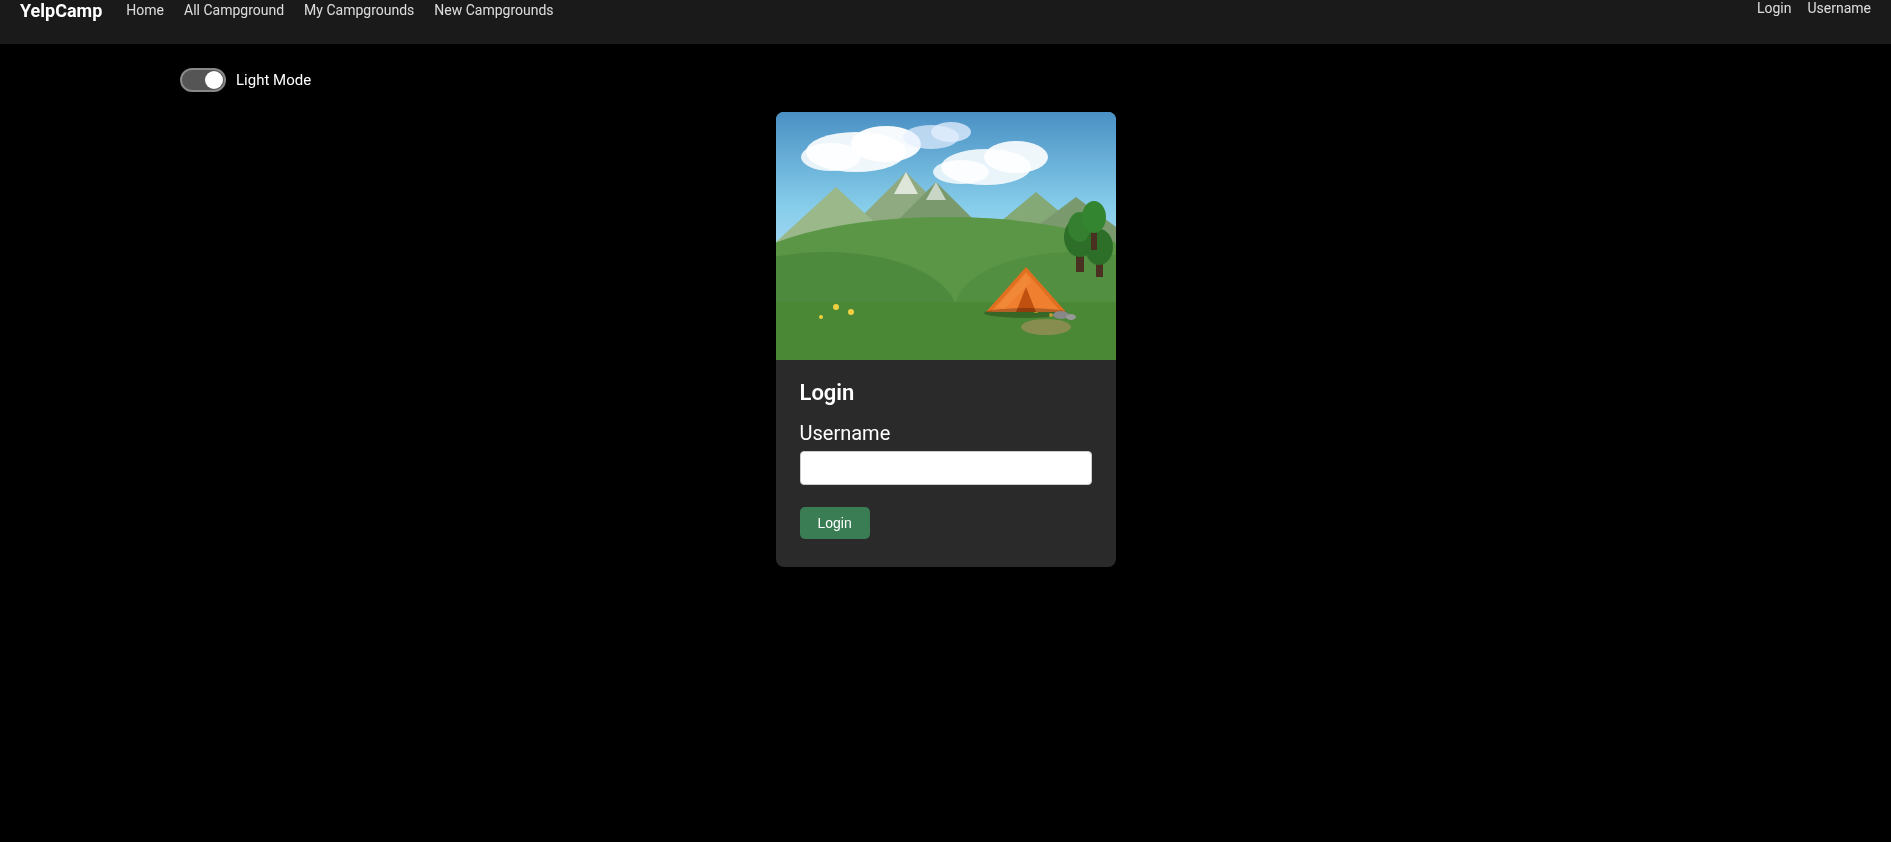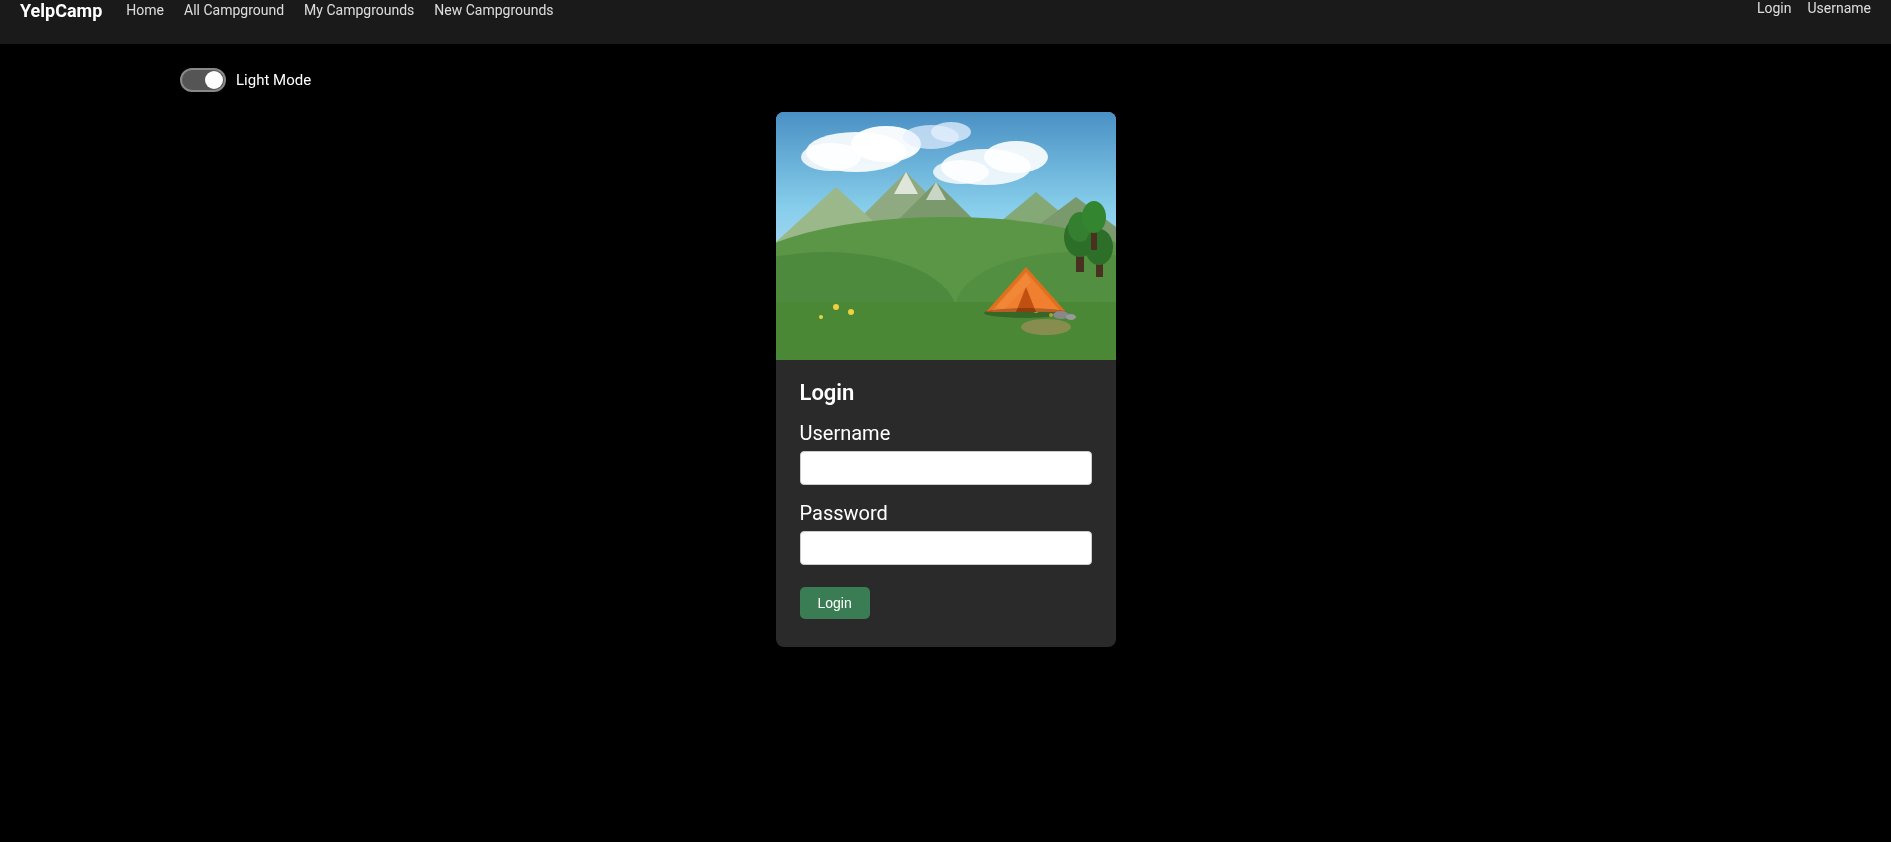--- a/index.html
+++ b/index.html
@@ -293,22 +293,18 @@
     </div>
 
     <div class="login-body">
       <h2 class="login-title">Login</h2>
 
       <div class="form-group">
         <label class="form-label">Username</label>
         <input type="text" class="form-input" placeholder="" style="">
       </div>
 
-      <div class="form-group">
-        <label class="form-label">Password</label>
-        <input type="password" class="form-input" placeholder="" style="">
-      </div>
 
       <button class="btn-login">Login</button>
     </div>
 
   </div>
 </div>
 
 </body></html>

